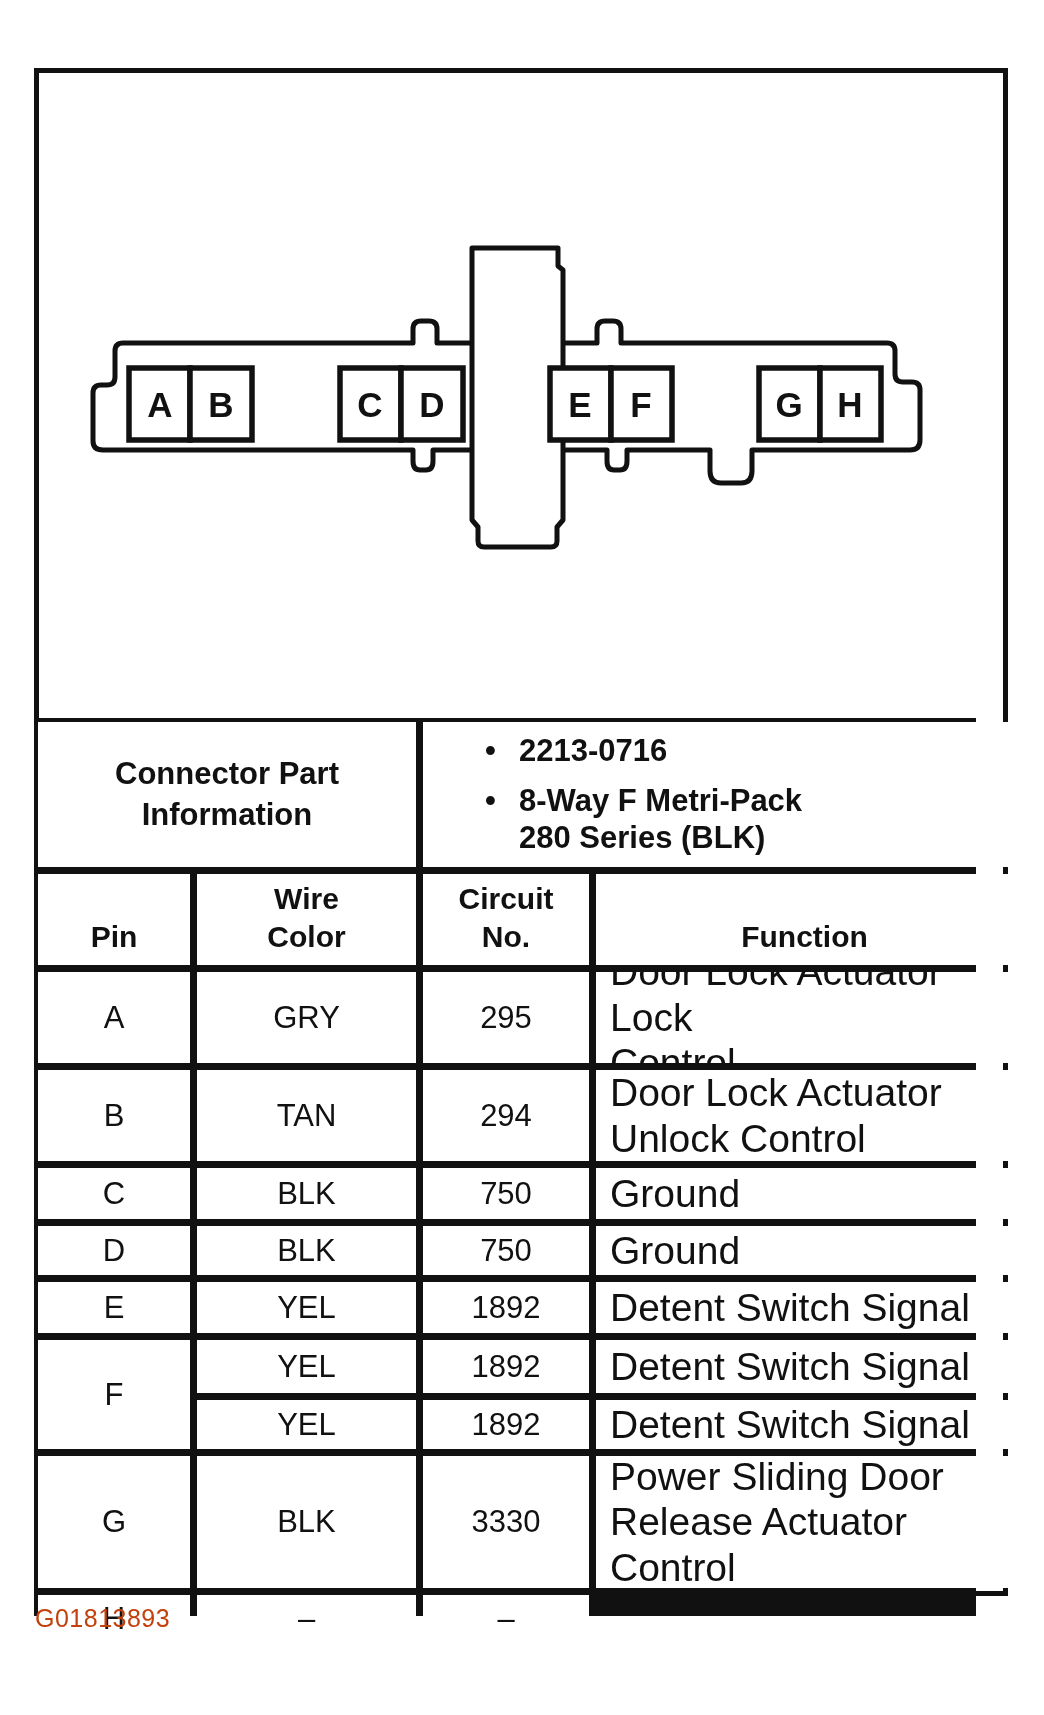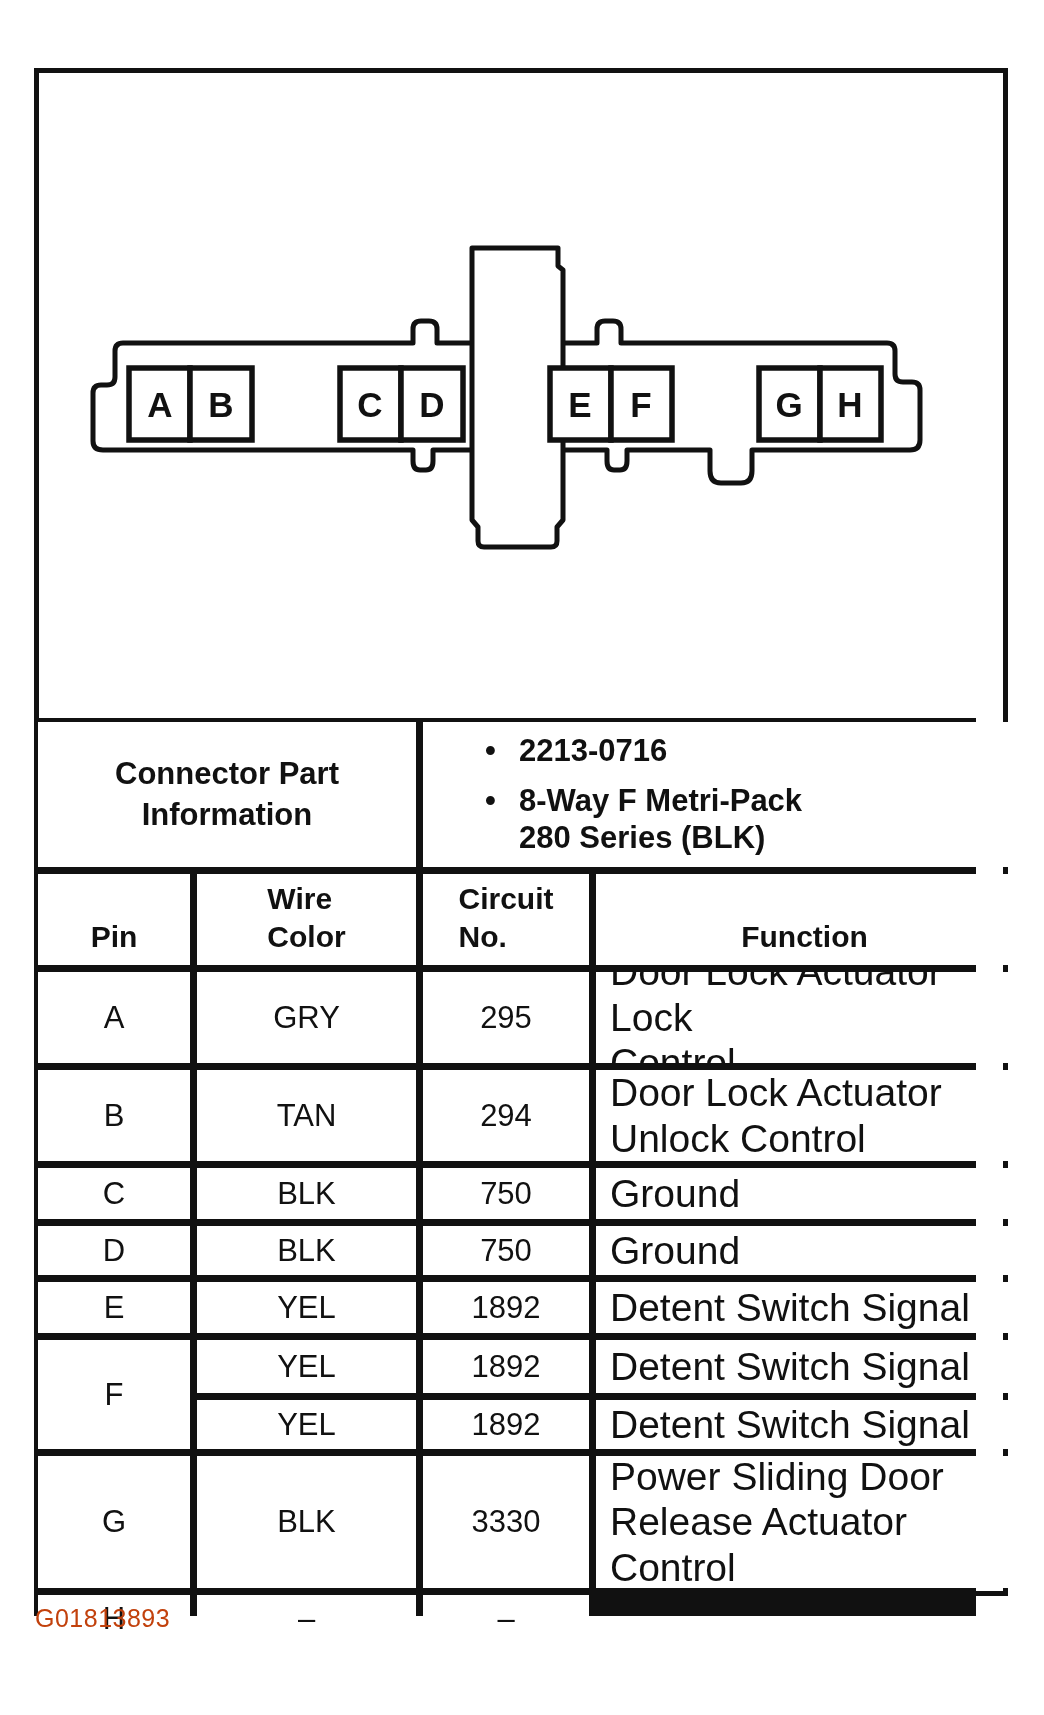--- a/index.html
+++ b/index.html
@@ -23,21 +23,21 @@
     display:grid;
     grid-template-columns:152px 219px 166px 417px;
     grid-template-rows:145px 91px 91px 91px 51px 49px 51px 53px 49px 132px 47px;
     gap:7px;
     margin-top:20px;
   }
   .cell{background:#fff;display:flex;box-sizing:border-box;overflow:hidden;}
   .preline{white-space:pre-line;}
   .c-center{align-items:center;justify-content:center;text-align:center;
     font-size:31px;line-height:1.15;}
-  .c-head{align-items:flex-end;justify-content:center;
+  .c-head{align-items:flex-end;justify-content:center;text-align:center;
     font-weight:bold;font-size:30px;line-height:1.27;padding-bottom:9px;}
   .c-func{align-items:center;justify-content:flex-start;text-align:left;
     font-size:39px;line-height:1.17;padding-left:14px;padding-right:6px;}
   .c-span2{grid-column:1 / 3;}
   .c-span34{grid-column:3 / 5;}
   .c-rowspan2{grid-row:span 2;}
   #partinfo-label{align-items:center;justify-content:center;text-align:center;
     font-weight:bold;font-size:31px;line-height:1.3;}
   #partinfo-details{flex-direction:column;justify-content:center;gap:12px;
     padding-left:62px;font-weight:bold;font-size:31px;line-height:1.22;}

